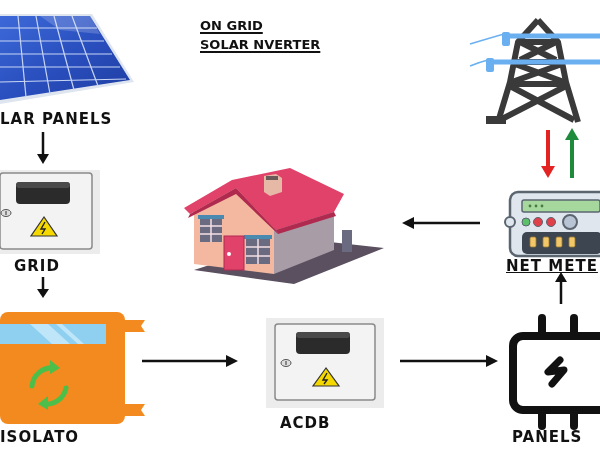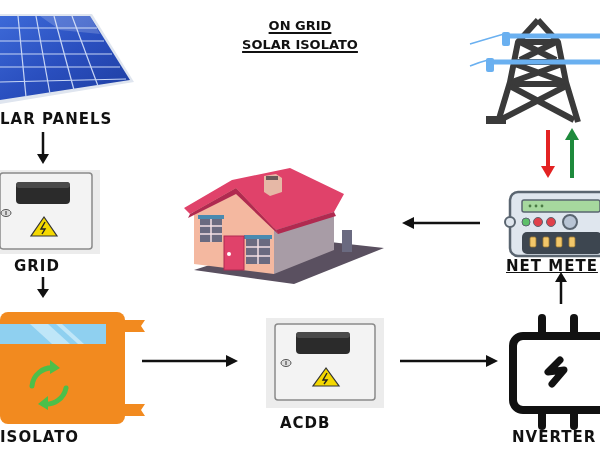--- a/index.html
+++ b/index.html
@@ -1,25 +1,25 @@
 <!DOCTYPE html>
 <html><head>
 <meta charset="utf-8">
 <style>
   html,body{margin:0;padding:0;background:#ffffff;}
   body{width:600px;height:467px;position:relative;overflow:hidden;font-family:"DejaVu Sans","Liberation Sans",sans-serif;}
   .label{position:absolute;font-weight:bold;color:#111;font-size:15px;letter-spacing:1px;white-space:nowrap;font-family:"DejaVu Sans",sans-serif;}
-  .title{position:absolute;left:200px;width:200px;text-align:center;font-weight:bold;font-size:13px;color:#111;text-decoration:underline;text-decoration-thickness:2px;text-underline-offset:2px;font-family:"DejaVu Sans",sans-serif;}
+  .title{position:absolute;left:200px;width:200px;font-weight:bold;font-size:13px;color:#111;text-decoration:underline;text-decoration-thickness:2px;text-underline-offset:2px;font-family:"DejaVu Sans",sans-serif;}
   svg{position:absolute;overflow:visible;}
 </style>
 </head>
 <body>
 
 <div class="title" style="top:18px;">ON GRID</div>
-<div class="title" style="top:37px;">SOLAR ISOLATO</div>
+<div class="title" style="top:37px;">SOLAR NVERTER</div>
 
 <svg style="left:0;top:0;" width="140" height="105" viewBox="0 0 140 105">
   <defs>
     <linearGradient id="pg" x1="0" y1="0" x2="1" y2="1">
       <stop offset="0" stop-color="#3d6ad8"></stop>
       <stop offset="0.5" stop-color="#2a4fbf"></stop>
       <stop offset="1" stop-color="#1e3da0"></stop>
     </linearGradient>
   </defs>
   <polygon points="0,14 92,14 134,82 0,104" fill="#dfe5ef"></polygon>
@@ -100,21 +100,21 @@
 </svg>
 
 <svg style="left:508px;top:314px;" width="92" height="116">
   <rect x="30" y="0" width="8" height="22" rx="4" fill="#111"></rect>
   <rect x="62" y="0" width="8" height="22" rx="4" fill="#111"></rect>
   <rect x="30" y="94" width="8" height="22" rx="4" fill="#111"></rect>
   <rect x="62" y="94" width="8" height="22" rx="4" fill="#111"></rect>
   <rect x="5" y="22" width="100" height="74" rx="10" fill="none" stroke="#111" stroke-width="8"></rect>
   <path d="M52,46 L40,58 L56,56 L44,70" stroke="#111" stroke-width="7" fill="none" stroke-linecap="round" stroke-linejoin="round"></path>
 </svg>
-<div class="label" style="left:512px;top:428px;">NVERTER</div>
+<div class="label" style="left:512px;top:428px;">PANELS</div>
 
 <svg style="left:554px;top:272px;" width="14" height="34">
   <polygon points="1,10 13,10 7,0" fill="#111"></polygon>
   <line x1="7" y1="8" x2="7" y2="32" stroke="#111" stroke-width="2.5"></line>
 </svg>
 
 <svg style="left:506px;top:190px;" width="94" height="68">
   <rect x="4" y="2" width="100" height="64" rx="8" fill="#dfe6ee" stroke="#5a6570" stroke-width="2.5"></rect>
   <circle cx="4" cy="32" r="5" fill="#dfe6ee" stroke="#5a6570" stroke-width="2"></circle>
   <rect x="16" y="10" width="78" height="12" rx="2" fill="#a6d89e" stroke="#5a6570" stroke-width="1.5"></rect>

